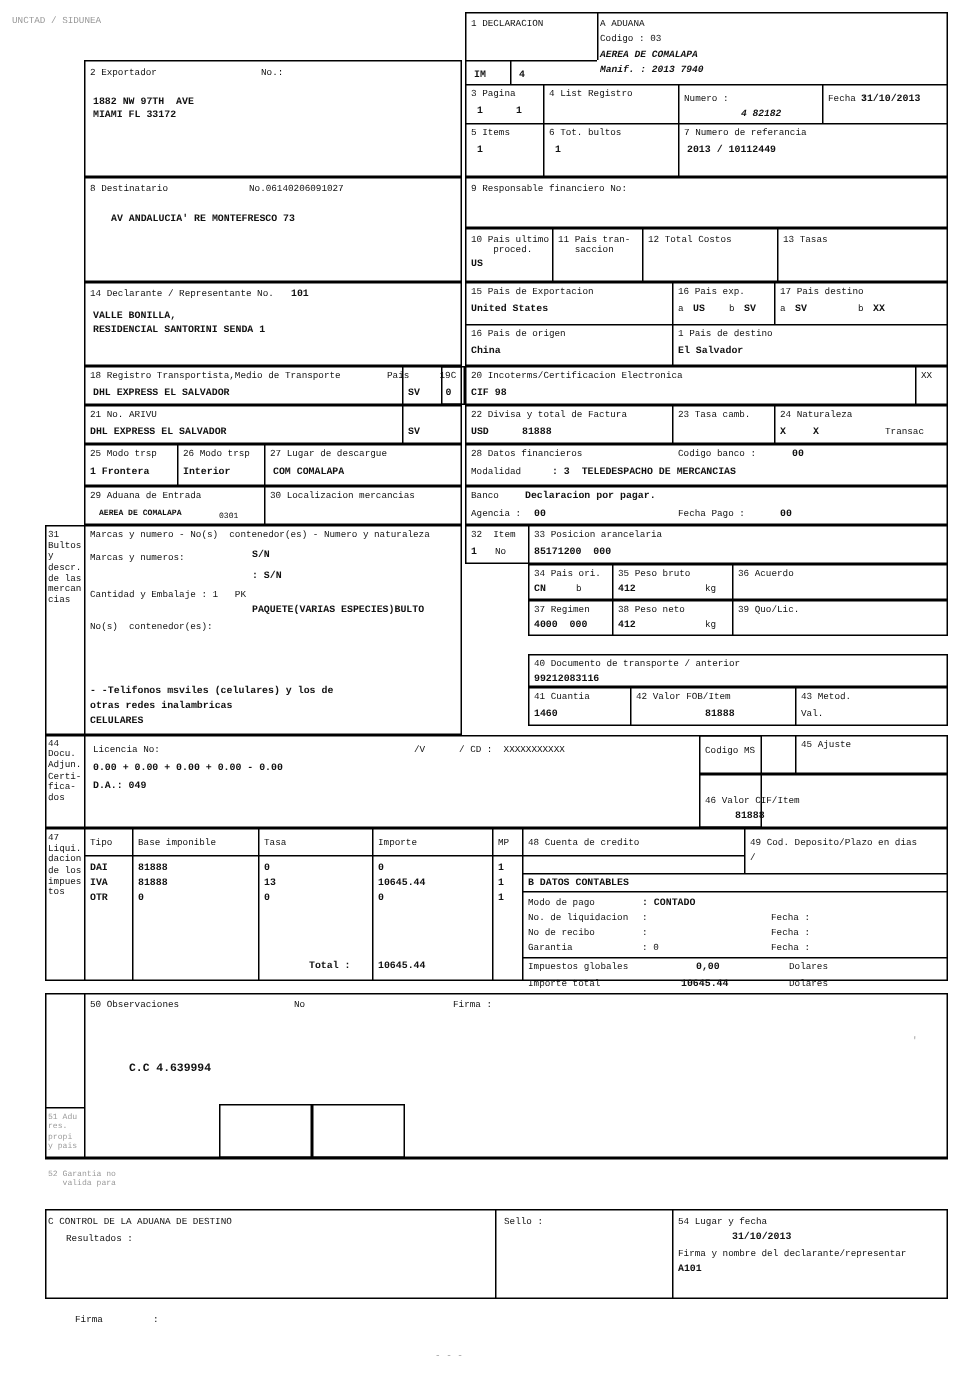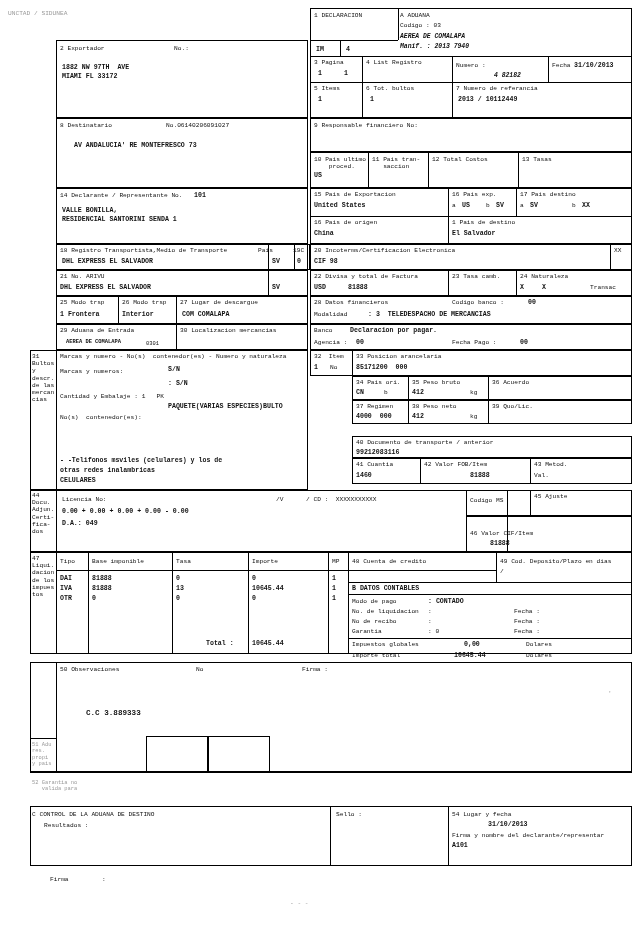--- a/index.html
+++ b/index.html
@@ -328,21 +328,21 @@
   <div class="tb" style="left:464px;top:641px;">0,00</div>
   <div class="t" style="left:526px;top:641px;">Dolares</div>
   <div class="t" style="left:352px;top:652px;">Importe total</div>
   <div class="tb" style="left:454px;top:652px;">10645.44</div>
   <div class="t" style="left:526px;top:652px;">Dolares</div>
 
   <div class="bx" style="left:30px;top:662px;width:602px;height:110px;"></div>
   <div class="t" style="left:60px;top:666px;">50 Observaciones</div>
   <div class="t" style="left:196px;top:666px;">No</div>
   <div class="t" style="left:302px;top:666px;">Firma :</div>
-  <div class="tb" style="left:86px;top:710px;font-size:7.6px;">C.C 3.889333</div>
+  <div class="tb" style="left:86px;top:710px;font-size:7.6px;">C.C 4.639994</div>
   <div class="vline" style="left:56px;top:662px;height:110px;"></div>
   <div class="t faint small" style="left:32px;top:742px;width:24px;">51 Adu
 res.
 propi
 y pais</div>
   <div class="hline" style="left:30px;top:738px;width:26px;"></div>
 
   <div class="bx" style="left:146px;top:736px;width:62px;height:36px;"></div>
   <div class="bx" style="left:208px;top:736px;width:62px;height:36px;"></div>
   <div class="t faint small" style="left:32px;top:780px;width:70px;">52 Garantia no

